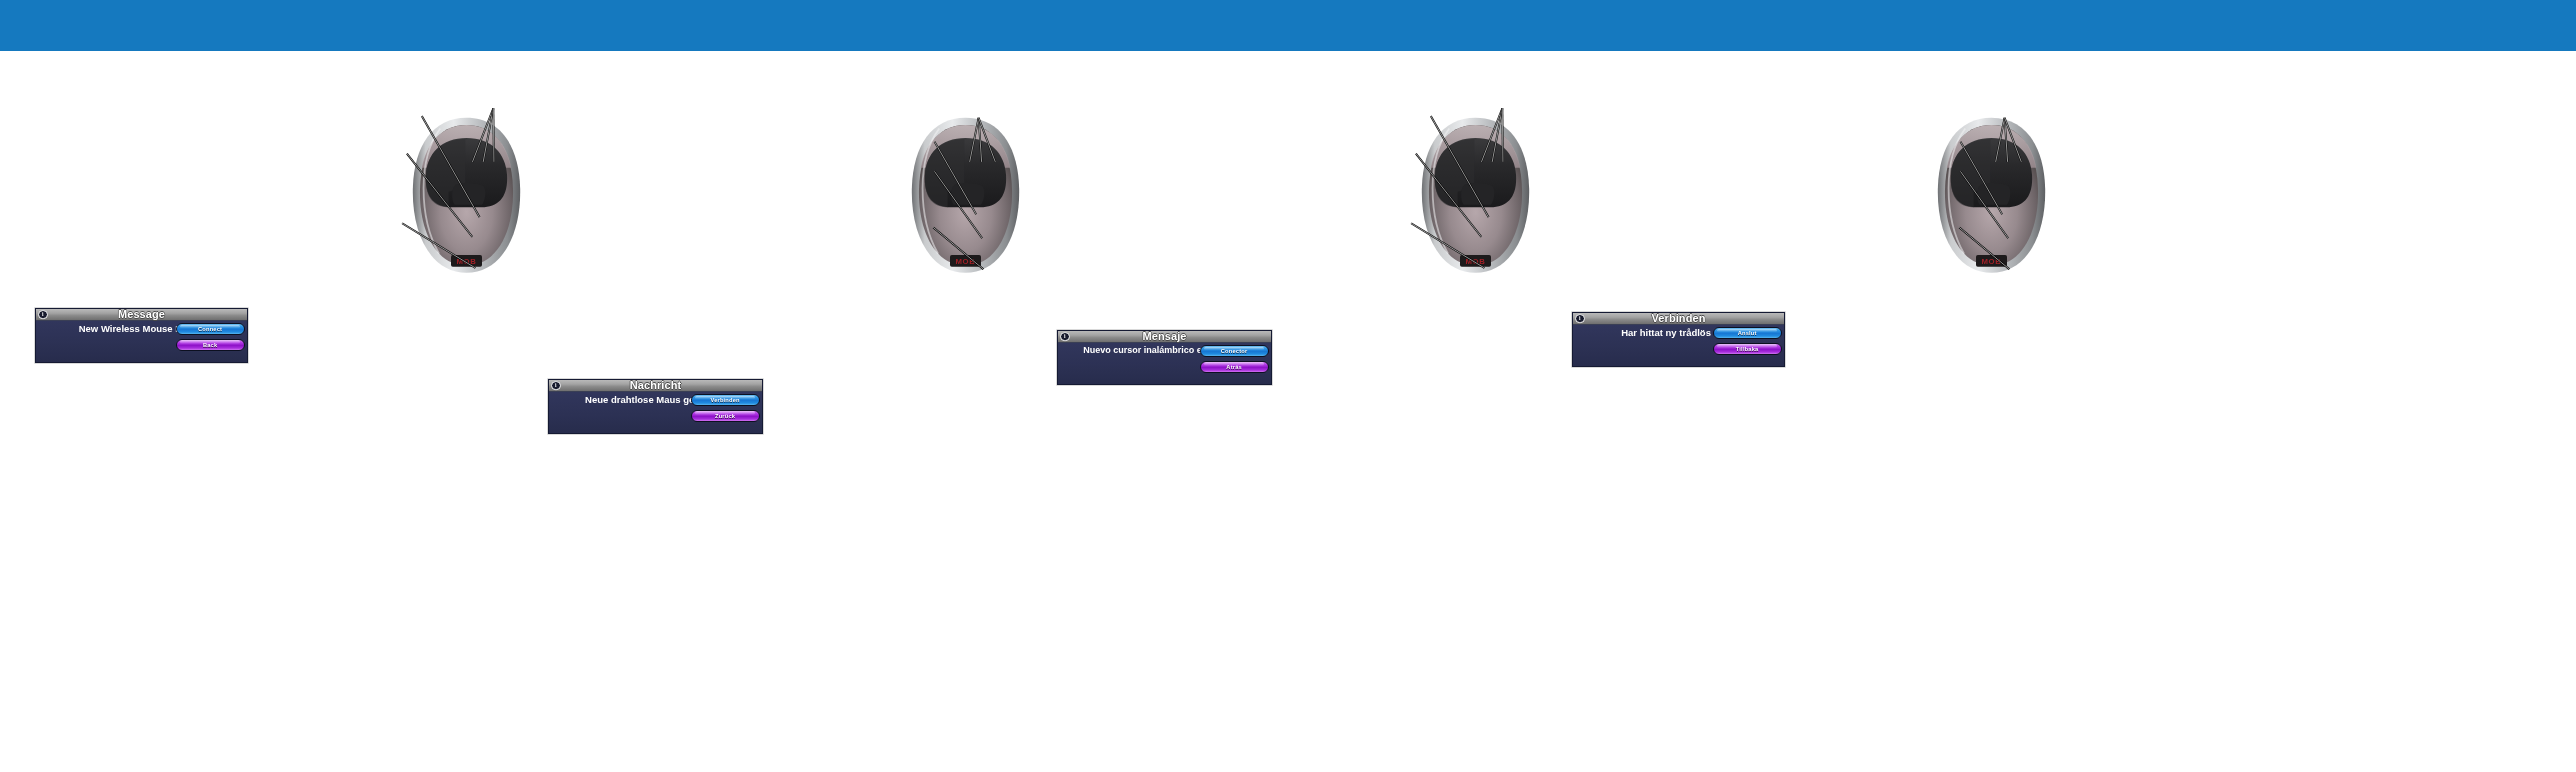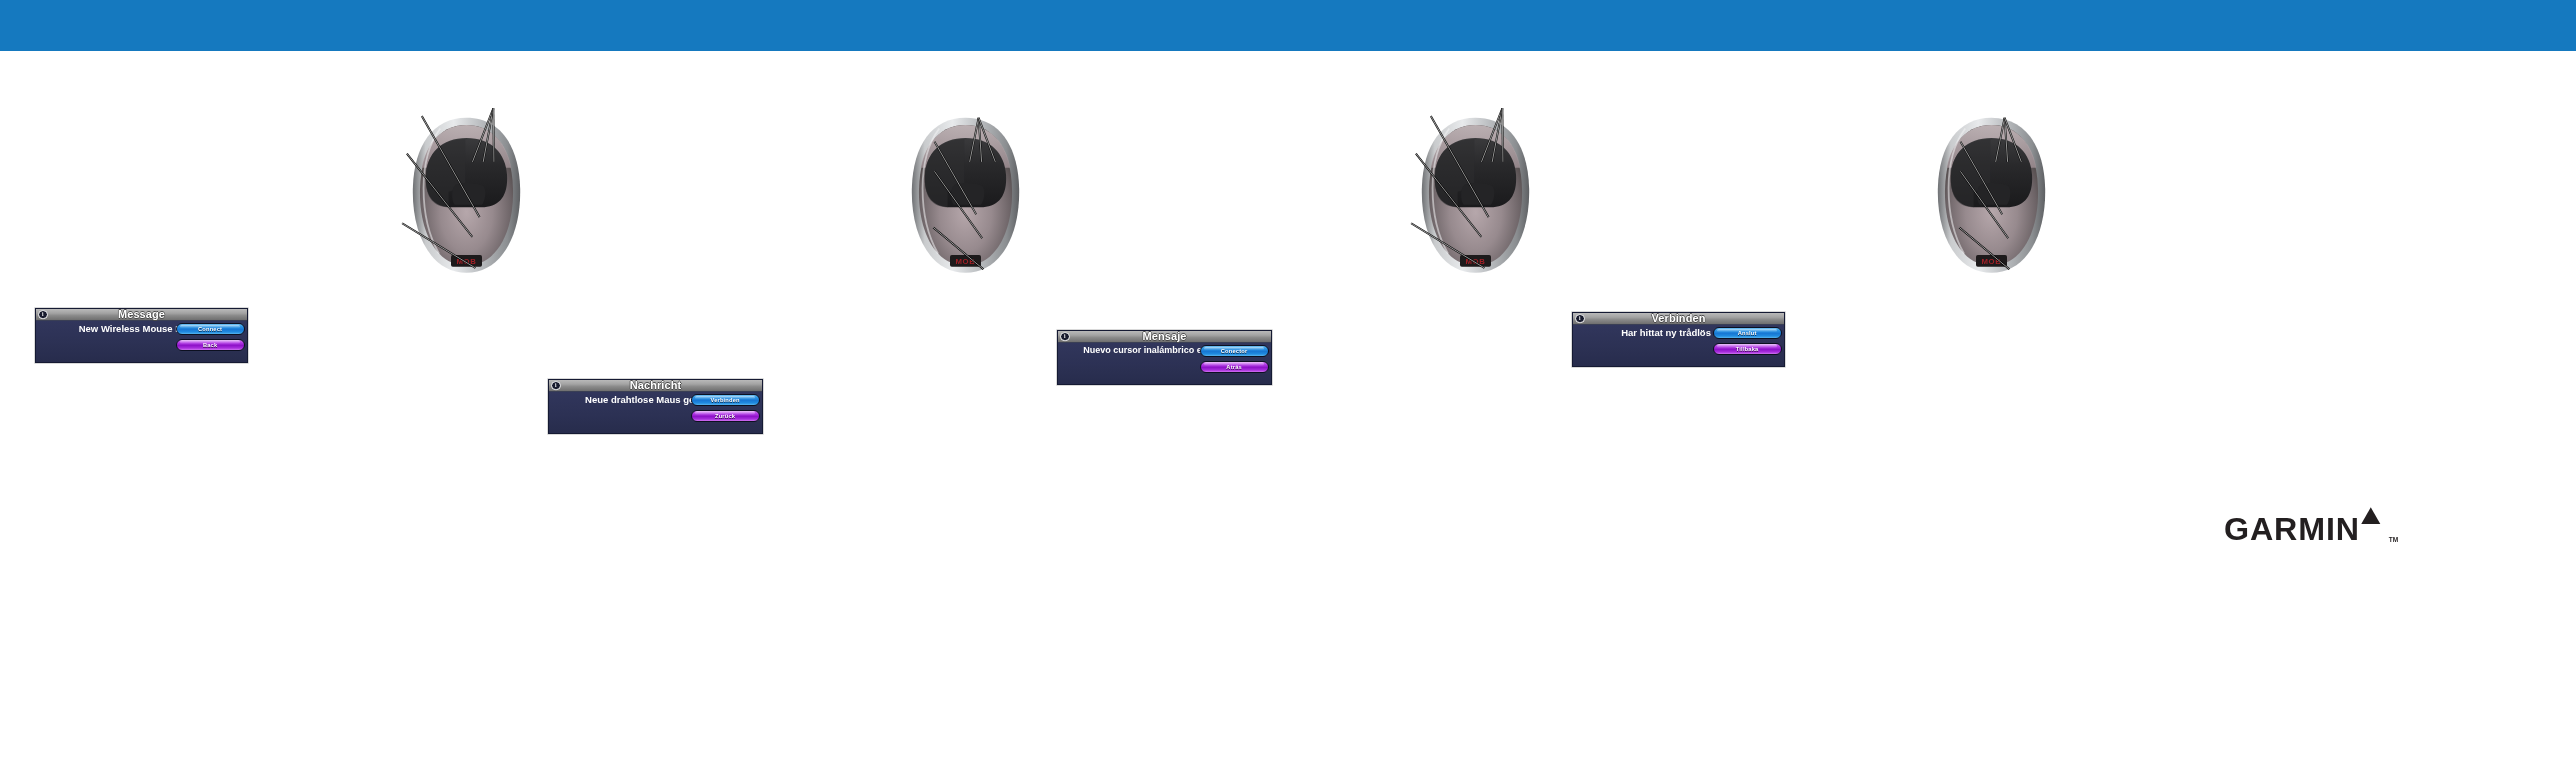--- a/index.html
+++ b/index.html
@@ -492,22 +492,15 @@
         <span class="gbtn gbtn-connect">
           <span class="gbtn-label">Anslut</span>
         </span>
         <span class="gbtn gbtn-back">
           <span class="gbtn-label">Tillbaka</span>
         </span>
       </div>
     </div>
   </div>
 
-  <div class="garmin-logo" style="left: 2224px; top: 500px;">
-    <svg viewBox="0 0 300 90" xmlns="http://www.w3.org/2000/svg" aria-hidden="true">
-      <text id="logo-wordmark" x="0" y="66" font-family="Liberation Sans, sans-serif" font-size="54" font-weight="bold" letter-spacing="1.5" fill="#231f20">GARMIN</text>
-      <polygon points="246,12 262,40 230,40" fill="#231f20"></polygon>
-      <text id="logo-tm" x="276" y="70" font-family="Liberation Sans, sans-serif" font-size="11" font-weight="bold" fill="#231f20">TM</text>
-    </svg>
-  </div>
 
 </div>
 
 
 </body></html>

